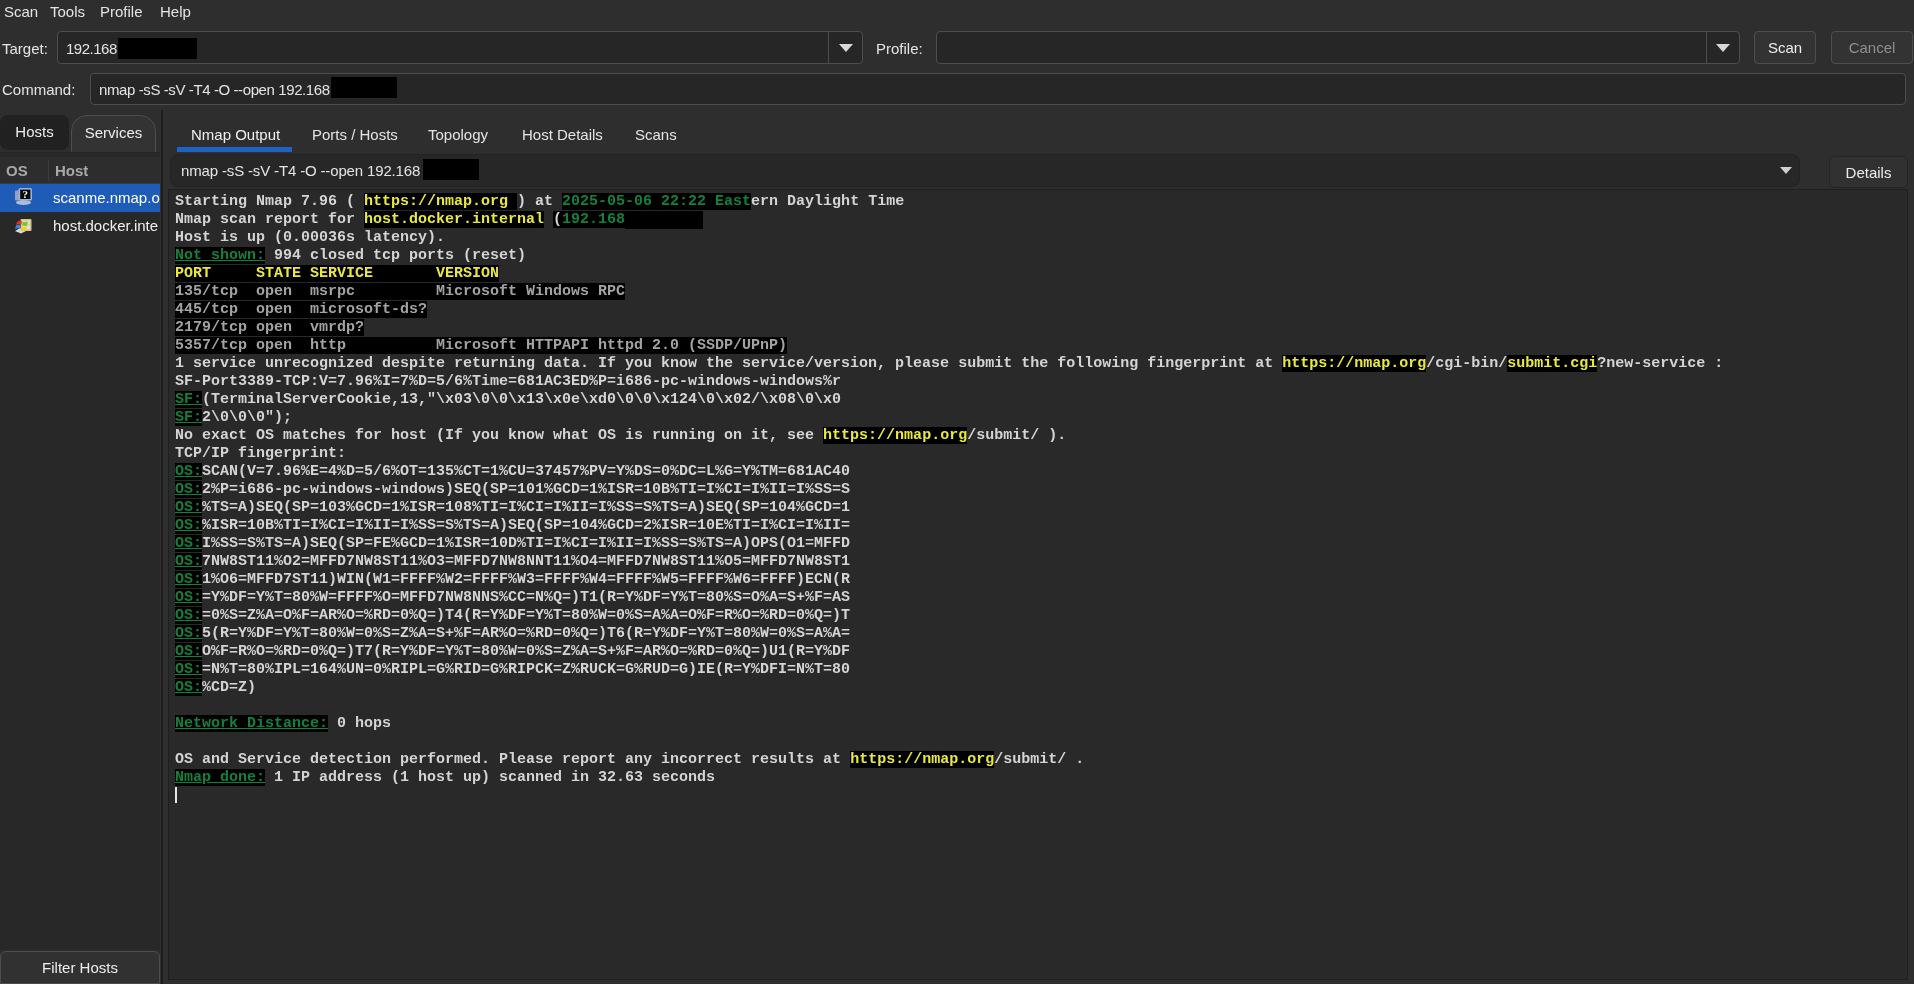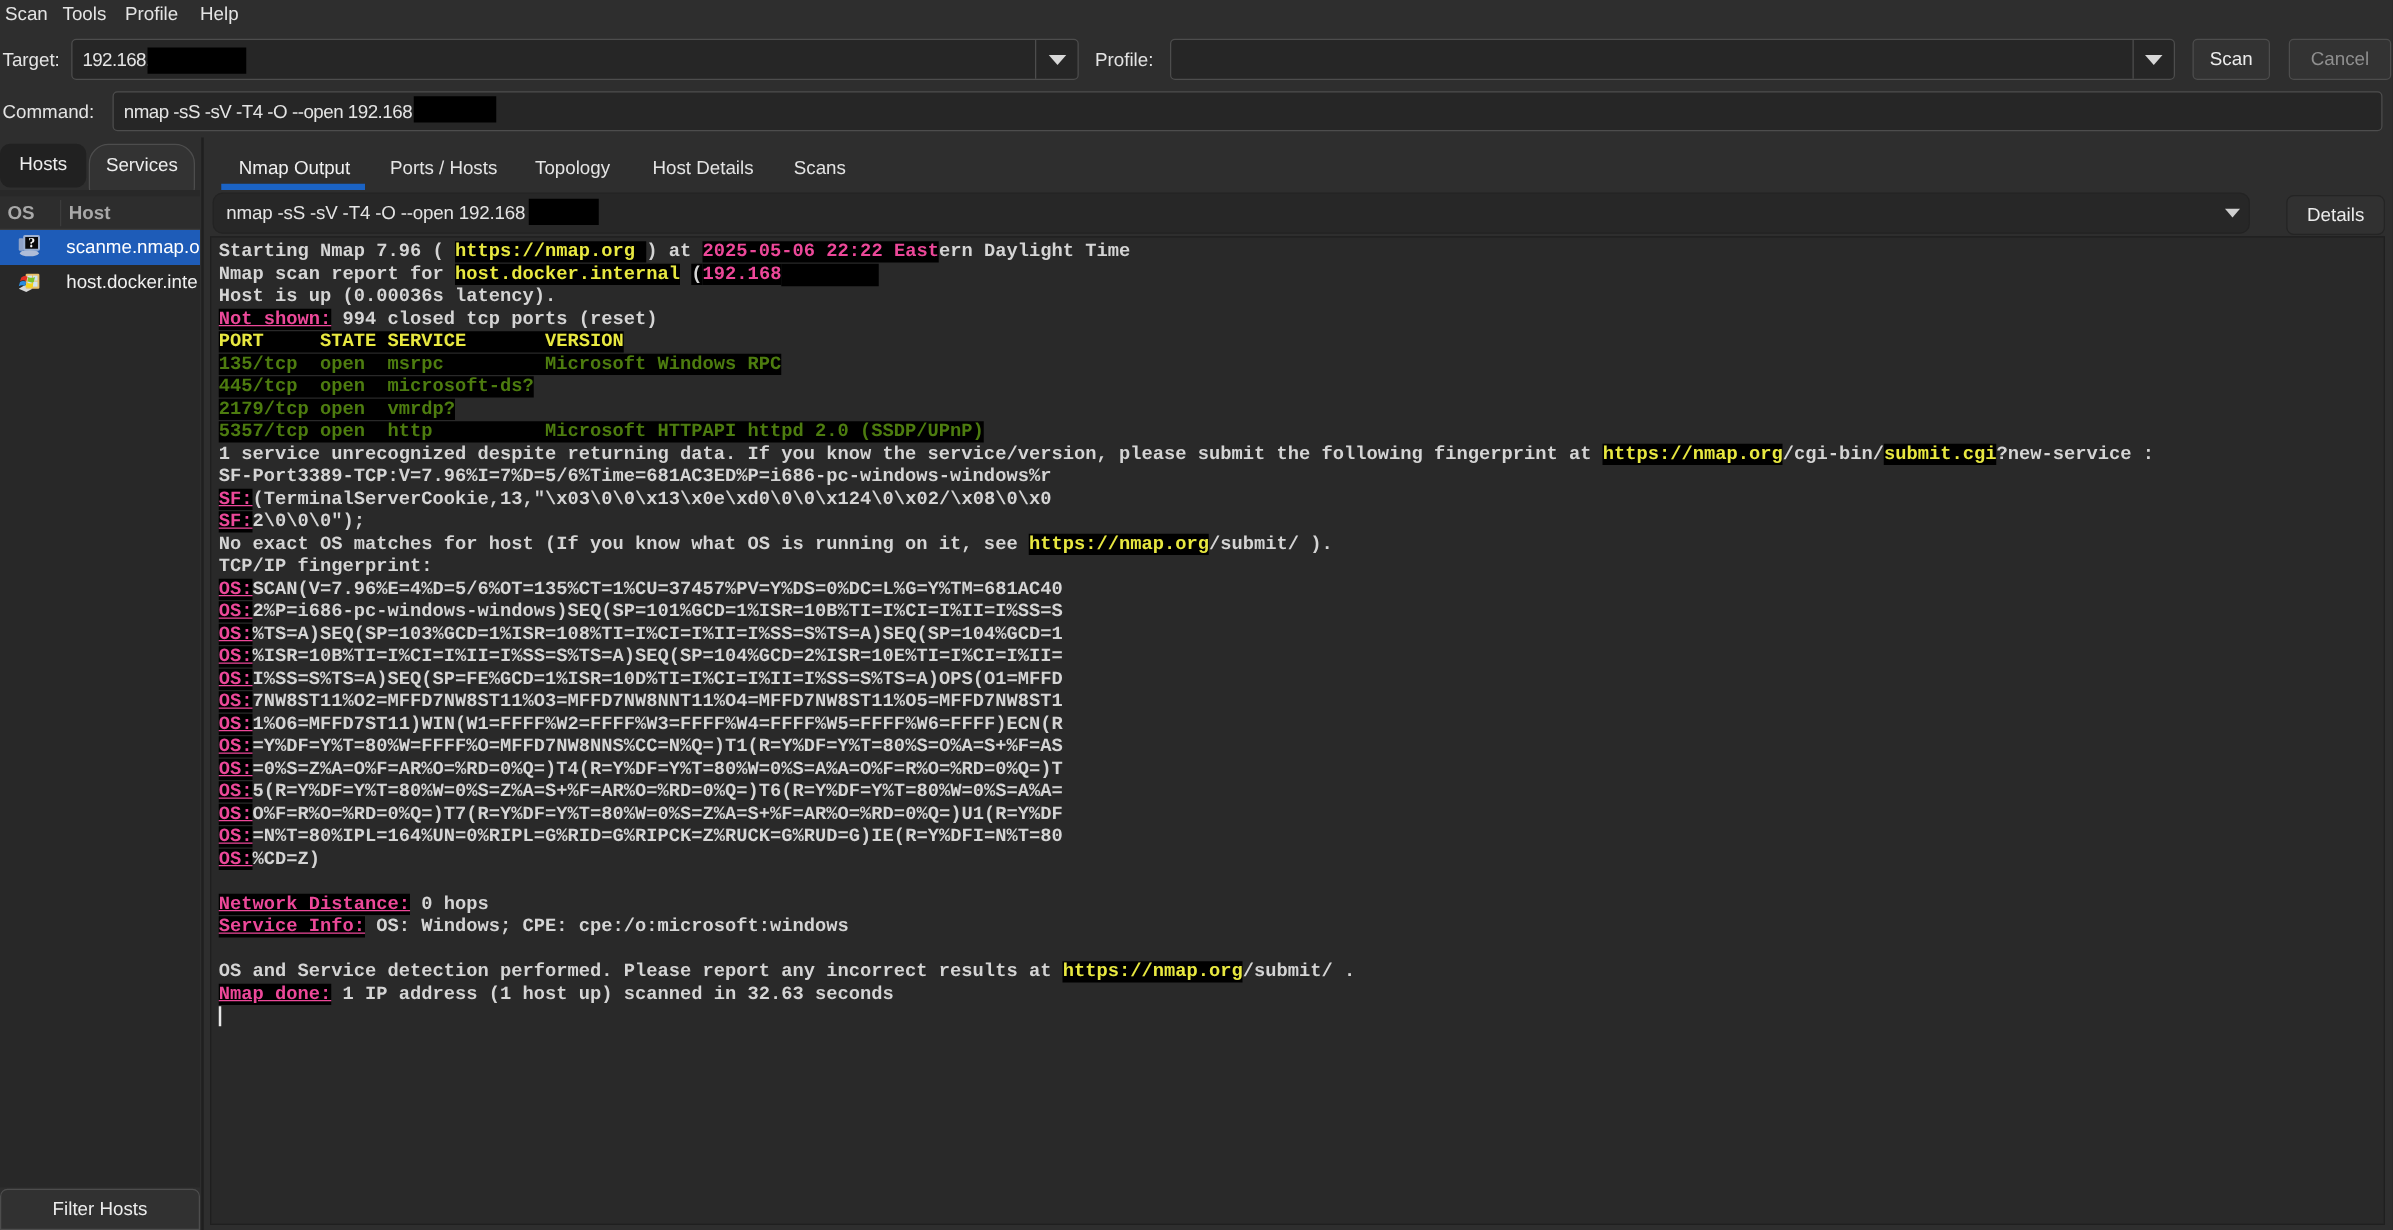--- a/index.html
+++ b/index.html
@@ -8,23 +8,23 @@
 .lbl{color:#e4e4e4;font-size:15px;}
 .inp{background:#262626;border:1px solid #4d4d4d;border-radius:4px;box-sizing:border-box;}
 .btn{background:#333333;border:1px solid #4d4d4d;border-radius:4px;box-sizing:border-box;color:#ededed;font-size:15px;text-align:center;}
 .redact{background:#000;display:inline-block;vertical-align:middle;}
 .arrowdn{width:0;height:0;border-left:7px solid transparent;border-right:7px solid transparent;border-top:8px solid #d8d8d8;}
 
 #out{position:absolute;left:168px;top:189px;width:1740px;height:791px;background:#292929;border:1px solid #1f1f1f;box-sizing:border-box;}
 #outtext{position:absolute;left:7px;top:5px;font:bold 15px/18px "Liberation Mono",monospace;color:#d4d4d4;}
 #outtext div{height:18px;white-space:pre;}
 .hl{background:#000;}
-.w{color:#ec4899;}
+.w{color:#15803d;}
 .y{color:#e8e840;}
-.m{color:#4d7c0f;font-family:Liberation Mono, monospace;}
+.m{color:#a3a3a3;font-family:Liberation Mono, monospace;}
 .u{text-decoration:underline;}
 </style>
 </head>
 <body>
 
 <div class="abs lbl" style="left:4px;top:3px;">Scan</div>
 <div class="abs lbl" style="left:50px;top:3px;">Tools</div>
 <div class="abs lbl" style="left:100px;top:3px;">Profile</div>
 <div class="abs lbl" style="left:160px;top:3px;">Help</div>
 
@@ -125,18 +125,17 @@
 <div><span class="hl w u">OS:</span>7NW8ST11%O2=MFFD7NW8ST11%O3=MFFD7NW8NNT11%O4=MFFD7NW8ST11%O5=MFFD7NW8ST1</div>
 <div><span class="hl w u">OS:</span>1%O6=MFFD7ST11)WIN(W1=FFFF%W2=FFFF%W3=FFFF%W4=FFFF%W5=FFFF%W6=FFFF)ECN(R</div>
 <div><span class="hl w u">OS:</span>=Y%DF=Y%T=80%W=FFFF%O=MFFD7NW8NNS%CC=N%Q=)T1(R=Y%DF=Y%T=80%S=O%A=S+%F=AS</div>
 <div><span class="hl w u">OS:</span>=0%S=Z%A=O%F=AR%O=%RD=0%Q=)T4(R=Y%DF=Y%T=80%W=0%S=A%A=O%F=R%O=%RD=0%Q=)T</div>
 <div><span class="hl w u">OS:</span>5(R=Y%DF=Y%T=80%W=0%S=Z%A=S+%F=AR%O=%RD=0%Q=)T6(R=Y%DF=Y%T=80%W=0%S=A%A=</div>
 <div><span class="hl w u">OS:</span>O%F=R%O=%RD=0%Q=)T7(R=Y%DF=Y%T=80%W=0%S=Z%A=S+%F=AR%O=%RD=0%Q=)U1(R=Y%DF</div>
 <div><span class="hl w u">OS:</span>=N%T=80%IPL=164%UN=0%RIPL=G%RID=G%RIPCK=Z%RUCK=G%RUD=G)IE(R=Y%DFI=N%T=80</div>
 <div><span class="hl w u">OS:</span>%CD=Z)</div>
 <div></div>
 <div><span class="hl w u">Network Distance:</span> 0 hops</div>
-<div><span class="hl w u">Service Info:</span> OS: Windows; CPE: cpe:/o:microsoft:windows</div>
 <div></div>
 <div>OS and Service detection performed. Please report any incorrect results at <span class="hl y">https://nmap.org</span>/submit/ .</div>
 <div><span class="hl w u">Nmap done:</span> 1 IP address (1 host up) scanned in 32.63 seconds</div>
 <div><span style="display:inline-block;width:2px;height:16px;background:#e8e8e8;"></span></div>
 </div>
 
 </body></html>

